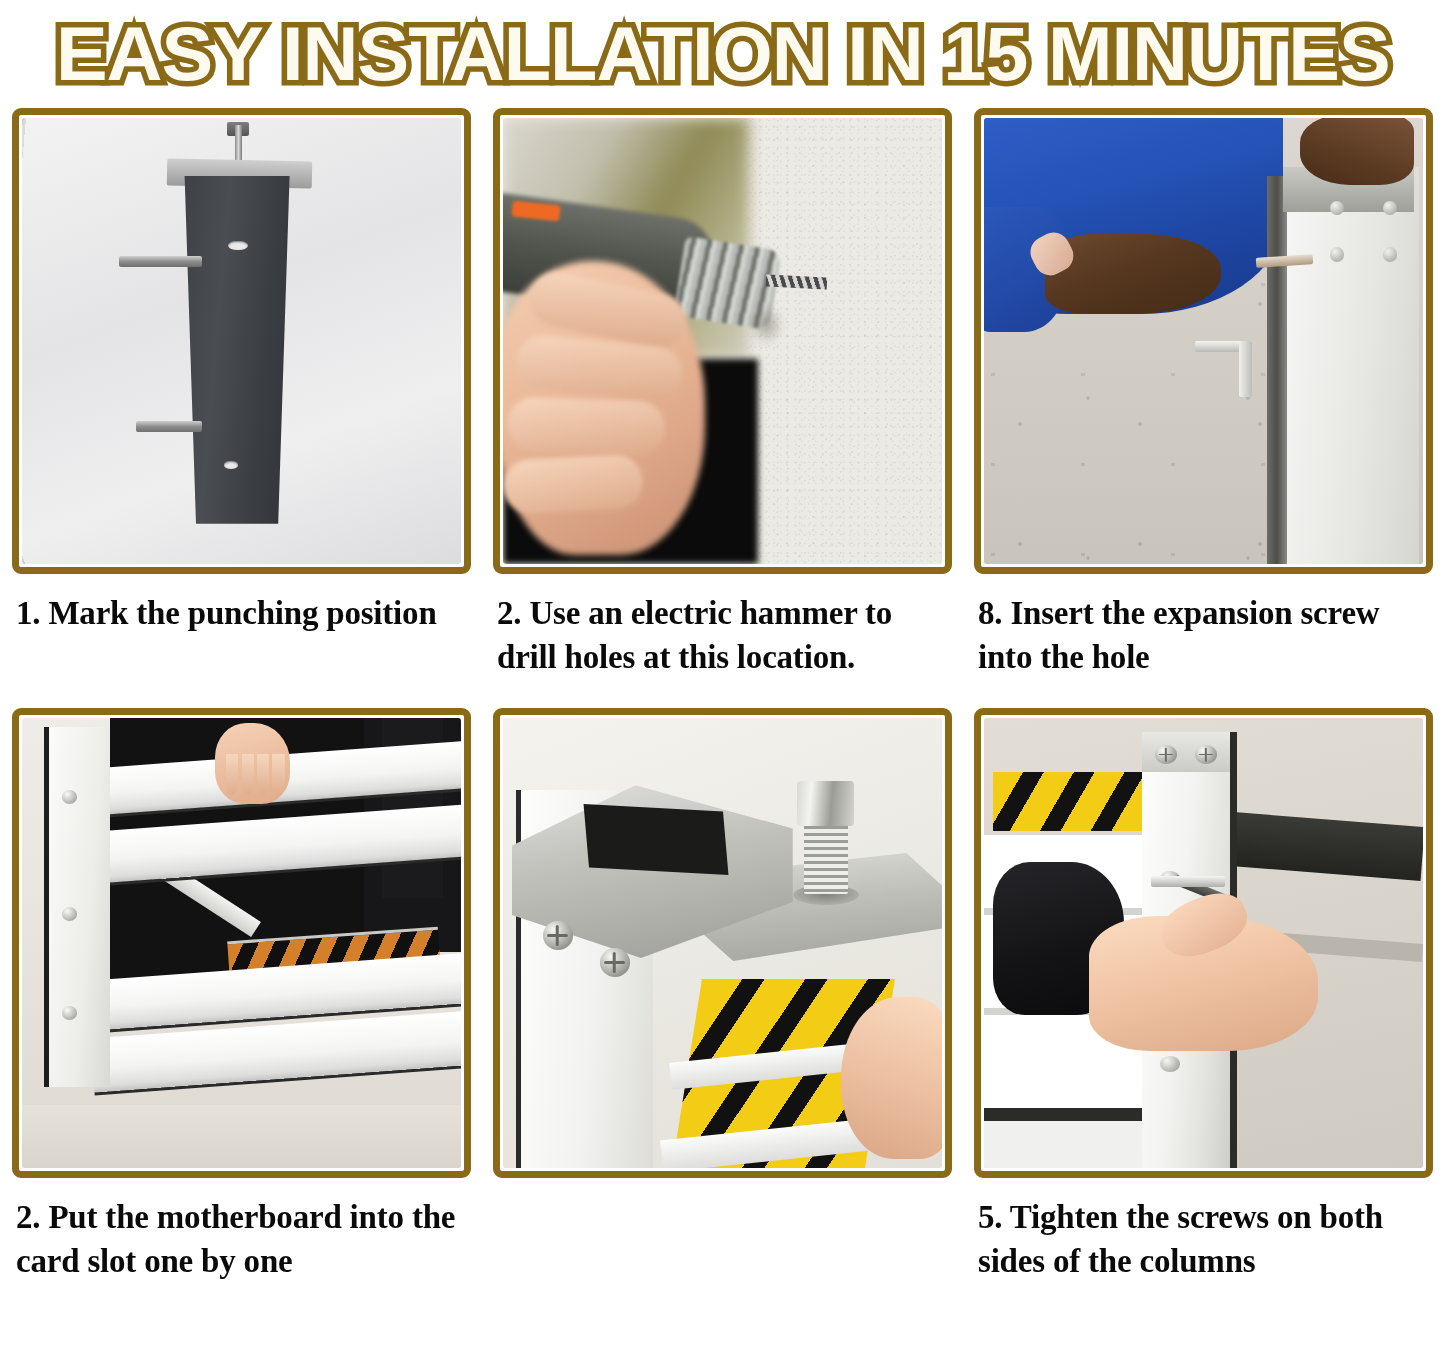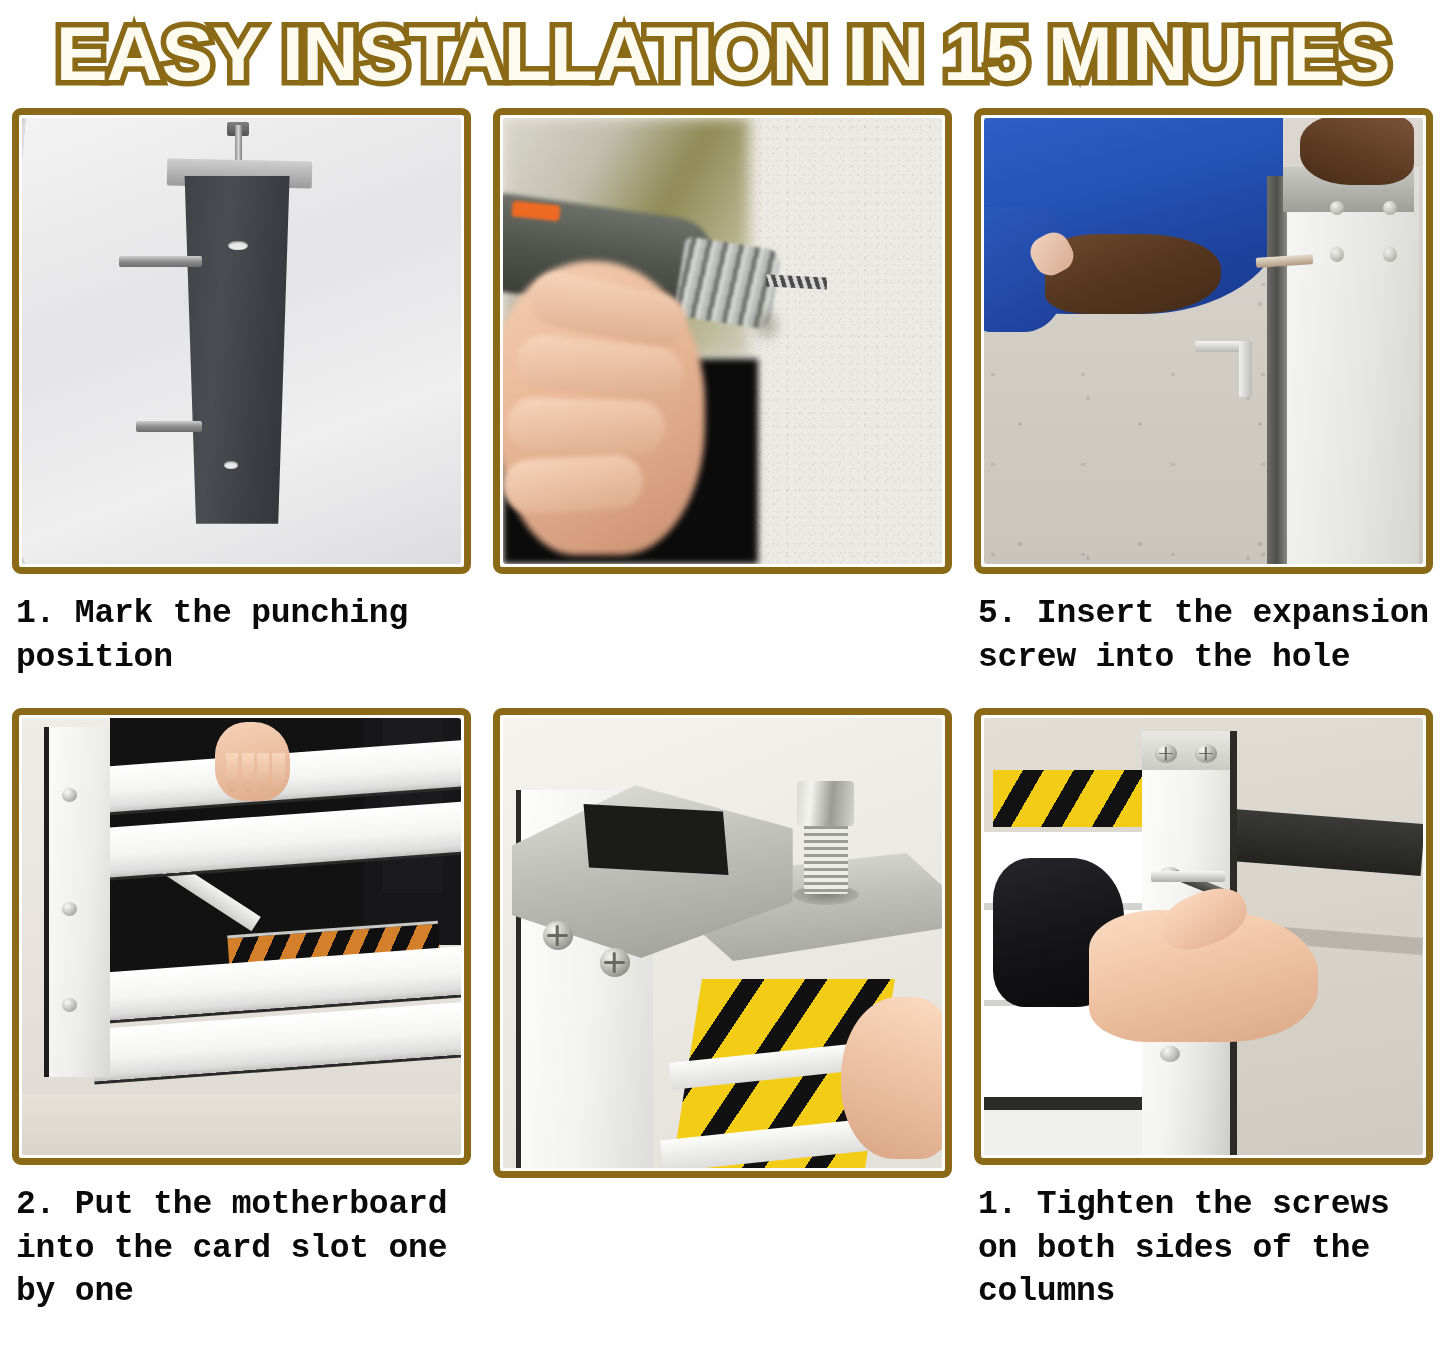--- a/index.html
+++ b/index.html
@@ -75,21 +75,21 @@
     width: 100%;
     height: 100%;
     overflow: hidden;
     border-radius: 3px;
     background: #cfcfcf;
   }
 
   
   .caption {
     margin: 18px 4px 0 4px;
-    font-family: Liberation Mono, monospace;
+    font-family: Liberation Serif, serif;
     font-weight: bold;
     font-size: 33px;
     line-height: 1.32;
     color: #0a0a0a;
     letter-spacing: -0.2px;
   }
   .row1 .cell { height: 600px; }
   .row2 .cell { height: 606px; }
   .row2 .photo-frame { height: 470px; }
 
@@ -617,20 +617,21 @@
           <div class="chuck"></div>
           <div class="bit"></div>
           <div class="dust"></div>
           <div class="hand"></div>
           <div class="finger f1"></div>
           <div class="finger f2"></div>
           <div class="finger f3"></div>
           <div class="finger f4"></div>
         </div>
       </div>
+      <div class="caption">2. Use an electric hammer to drill holes at this location.</div>
     </div>
 
     
     <div class="cell">
       <div class="photo-frame">
         <div class="photo p3">
           <div class="floor"></div>
           <div class="shirt"></div>
           <div class="sleeve"></div>
           <div class="column"></div>
@@ -640,21 +641,21 @@
           <div class="screw s2"></div>
           <div class="screw s3"></div>
           <div class="screw s4"></div>
           <div class="armL"></div>
           <div class="armR"></div>
           <div class="cuff"></div>
           <div class="tool"></div>
           <div class="allenkey"></div>
         </div>
       </div>
-      <div class="caption">5. Insert the expansion screw into the hole</div>
+      <div class="caption">8. Insert the expansion screw into the hole</div>
     </div>
   </div>
 
   <div class="row row2">
 
     
     <div class="cell">
       <div class="photo-frame">
         <div class="photo p4">
           <div class="bg"></div>
@@ -719,17 +720,17 @@
           <div class="screwtop t2"></div>
           <div class="colscrew c1"></div>
           <div class="colscrew c2"></div>
           <div class="hexkey2"></div>
           <div class="hexkey"></div>
           <div class="sleeve"></div>
           <div class="hand"></div>
           <div class="thumb"></div>
         </div>
       </div>
-      <div class="caption">1. Tighten the screws on both sides of the columns</div>
+      <div class="caption">5. Tighten the screws on both sides of the columns</div>
     </div>
   </div>
 
 </div>
 
 </body></html>

